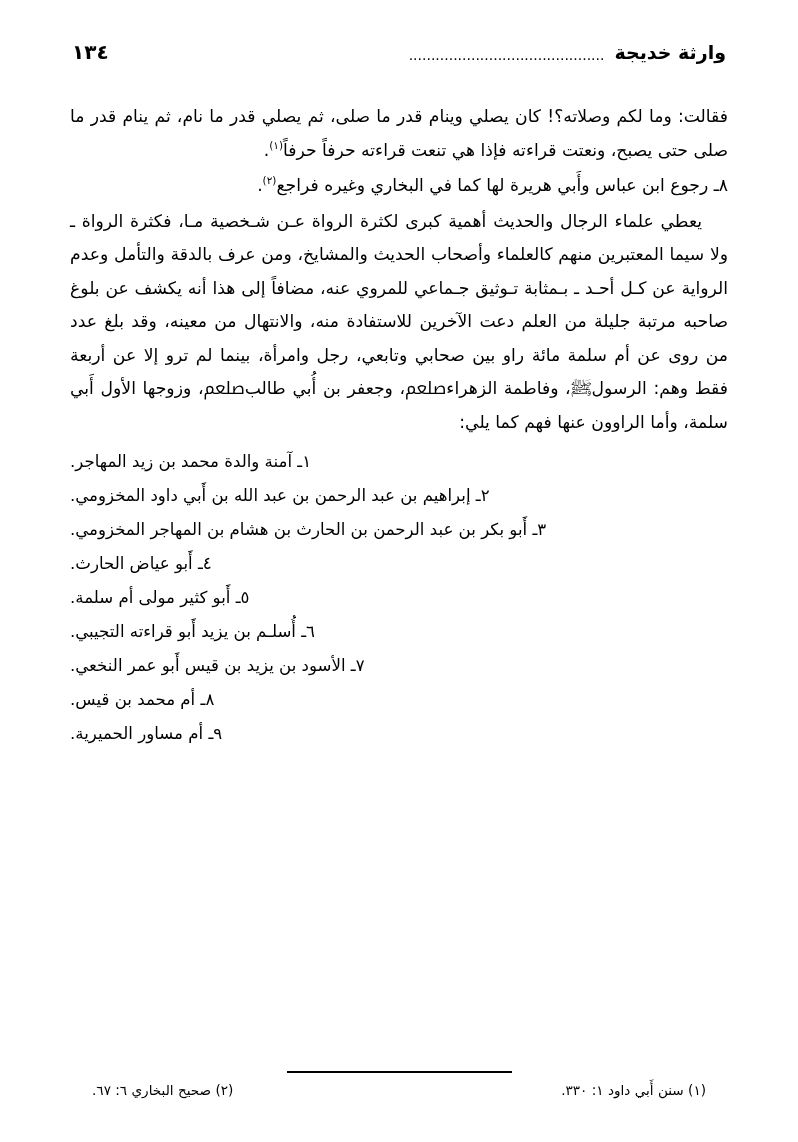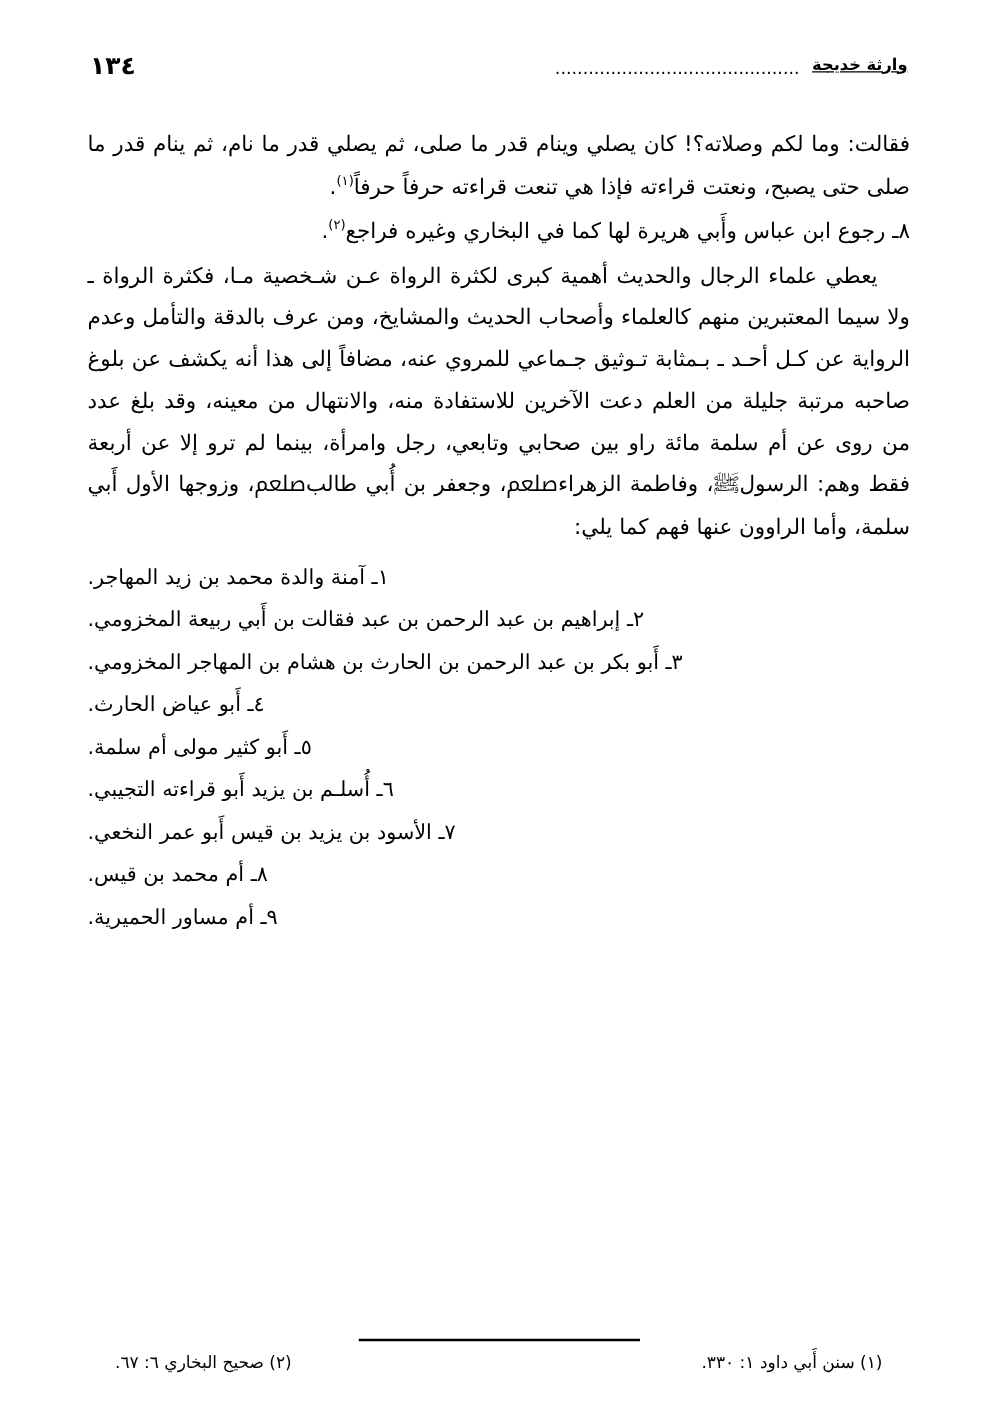--- a/index.html
+++ b/index.html
@@ -28,25 +28,24 @@
     display: flex;
     flex-direction: row;
     align-items: center;
     justify-content: space-between;
     direction: rtl;
     margin-top: 6px;
     margin-bottom: 0;
     padding: 0 2px;
   }
   .rh-title {
-    font-size: 13px;
+    font-size: 19px;
     font-weight: bold;
     white-space: nowrap;
     letter-spacing: 0px;
-    text-decoration: underline;
   }
   .rh-dots {
     flex: 1;
     margin: 0 10px;
     overflow: hidden;
     white-space: nowrap;
     font-size: 14px;
     line-height: 1;
     position: relative;
     top: 3px;
@@ -140,21 +139,21 @@
 
     <p class="para"><span>فقالت: وما لكم وصلاته؟! كان يصلي وينام قدر ما صلى، ثم يصلي قدر ما نام، ثم ينام قدر ما صلى حتى يصبح، ونعتت قراءته فإذا هي تنعت قراءته حرفاً حرفاً</span><sup class="fn">(١)</sup>.</p>
 
     <p class="para center-line"><span>٨ـ رجوع ابن عباس وأَبي هريرة لها كما في البخاري وغيره فراجع</span><sup class="fn">(٢)</sup>.</p>
 
 
     <p class="para indent">يعطي علماء الرجال والحديث أهمية كبرى لكثرة الرواة عـن شـخصية مـا، فكثرة الرواة ـ ولا سيما المعتبرين منهم كالعلماء وأصحاب الحديث والمشايخ، ومن عرف بالدقة والتأمل وعدم الرواية عن كـل أحـد ـ بـمثابة تـوثيق جـماعي للمروي عنه، مضافاً إلى هذا أنه يكشف عن بلوغ صاحبه مرتبة جليلة من العلم دعت الآخرين للاستفادة منه، والانتهال من معينه، وقد بلغ عدد من روى عن أم سلمة مائة راو بين صحابي وتابعي، رجل وامرأة، بينما لم ترو إلا عن أربعة فقط وهم: الرسولﷺ، وفاطمة الزهراءﷵ، وجعفر بن أُبي طالبﷵ، وزوجها الأول أَبي سلمة، وأما الراوون عنها فهم كما يلي:</p>
 
     <ol class="narrator-list">
       <li>١ـ آمنة والدة محمد بن زيد المهاجر.</li>
-      <li>٢ـ إبراهيم بن عبد الرحمن بن عبد فقالت بن أَبي ربيعة المخزومي.</li>
+      <li>٢ـ إبراهيم بن عبد الرحمن بن عبد الله بن أَبي داود المخزومي.</li>
       <li>٣ـ أَبو بكر بن عبد الرحمن بن الحارث بن هشام بن المهاجر المخزومي.</li>
       <li>٤ـ أَبو عياض الحارث.</li>
       <li>٥ـ أَبو كثير مولى أم سلمة.</li>
       <li>٦ـ أُسلـم بن يزيد أَبو قراءته التجيبي.</li>
       <li>٧ـ الأسود بن يزيد بن قيس أَبو عمر النخعي.</li>
       <li>٨ـ أم محمد بن قيس.</li>
       <li>٩ـ أم مساور الحميرية.</li>
     </ol>
 
   </div>

